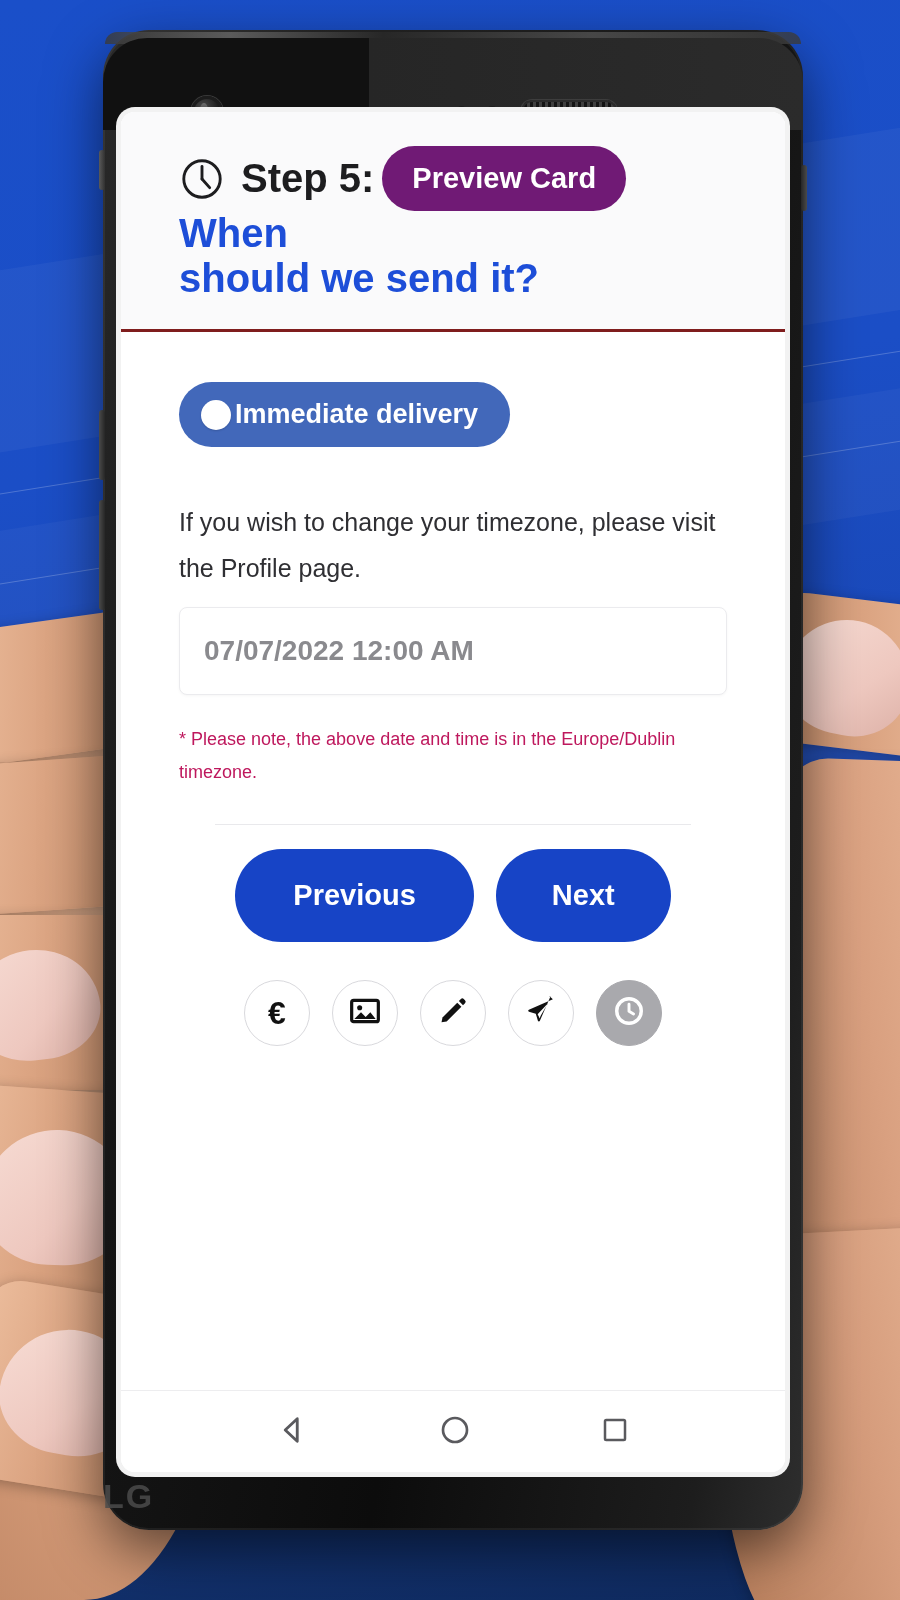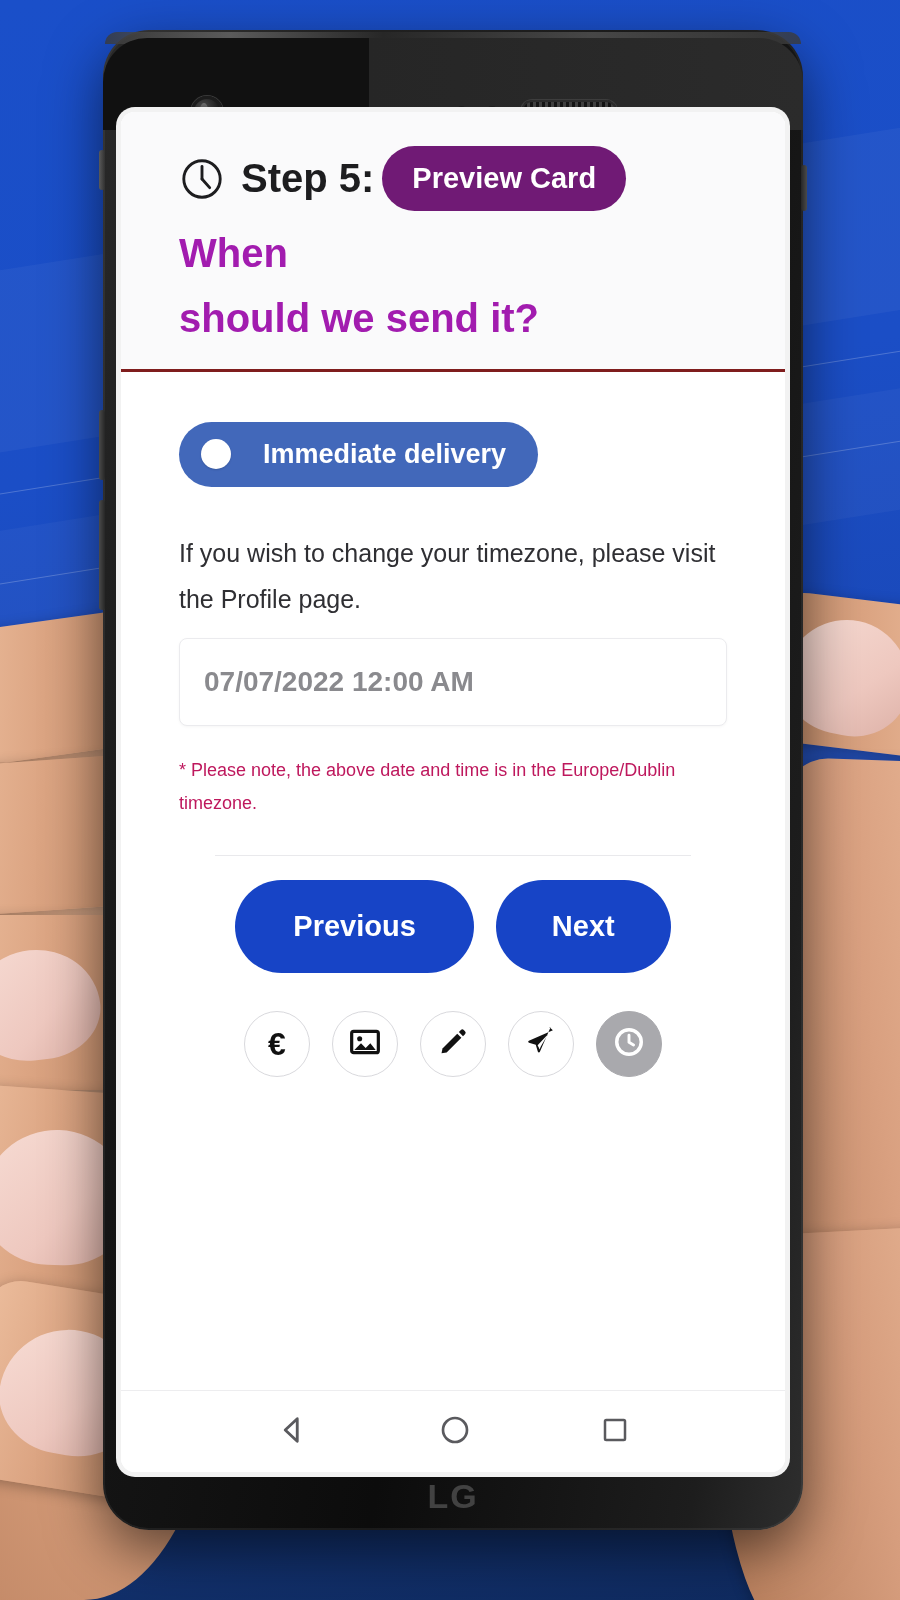--- a/index.html
+++ b/index.html
@@ -120,21 +120,21 @@
   }
   .v1 { top: 380px; height: 70px; }
   .v2 { top: 470px; height: 110px; }
   .v3 { top: 120px; height: 40px; background: linear-gradient(90deg,#5a5a5a,#303030); }
   .pwr-btn {
     position: absolute; right: -4px; top: 135px; width: 6px; height: 46px;
     background: linear-gradient(270deg,#4a4a4a,#262626); border-radius: 3px;
   }
   .lg-logo {
     position: absolute; left: 0; right: 0; bottom: 14px;
-    text-align: center;
+    text-align: left;
     color: #4b4b4b;
     font-size: 34px; font-weight: bold;
     letter-spacing: 2px;
     font-family: "Liberation Sans", sans-serif;
     opacity: .85;
   }
 
   
   .screen {
     position: absolute; left: 18px; top: 82px;
@@ -171,37 +171,37 @@
     border-radius: 40px;
     padding: 18px 30px;
     font-size: 29px; font-weight: bold;
     font-family: "Liberation Sans", sans-serif;
     cursor: pointer;
     white-space: nowrap;
     margin-left: 2px;
     line-height: 1;
   }
   .title-rest {
-    font-size: 40px; font-weight: bold; color: #a21caf;
+    font-size: 40px; font-weight: bold; color: #1d4ed8;
     line-height: 1.12;
-    margin-top: 20px;
+    margin-top: 0;
   }
 
   
   .card-body { flex: 1; padding: 50px 58px 0 58px; display: flex; flex-direction: column; }
 
   .opt {
-    display: inline-flex; align-items: flex-start;
+    display: inline-flex; align-items: flex-end;
     background: #4268ba;
     border-radius: 40px;
     padding: 17px 32px 17px 22px;
-    margin-bottom: 11px;
+    margin-bottom: 20px;
     align-self: flex-start;
     cursor: pointer;
-    gap: 32px;
+    gap: 4px;
   }
   .radio {
     width: 30px; height: 30px; border-radius: 50%;
     background: #fff;
     flex: none;
     display: flex; align-items: center; justify-content: center;
     box-shadow: 0 1px 2px rgba(0,0,0,0.15);
   }
   .radio.checked { background: #fff; }
   .radio.checked::after {

